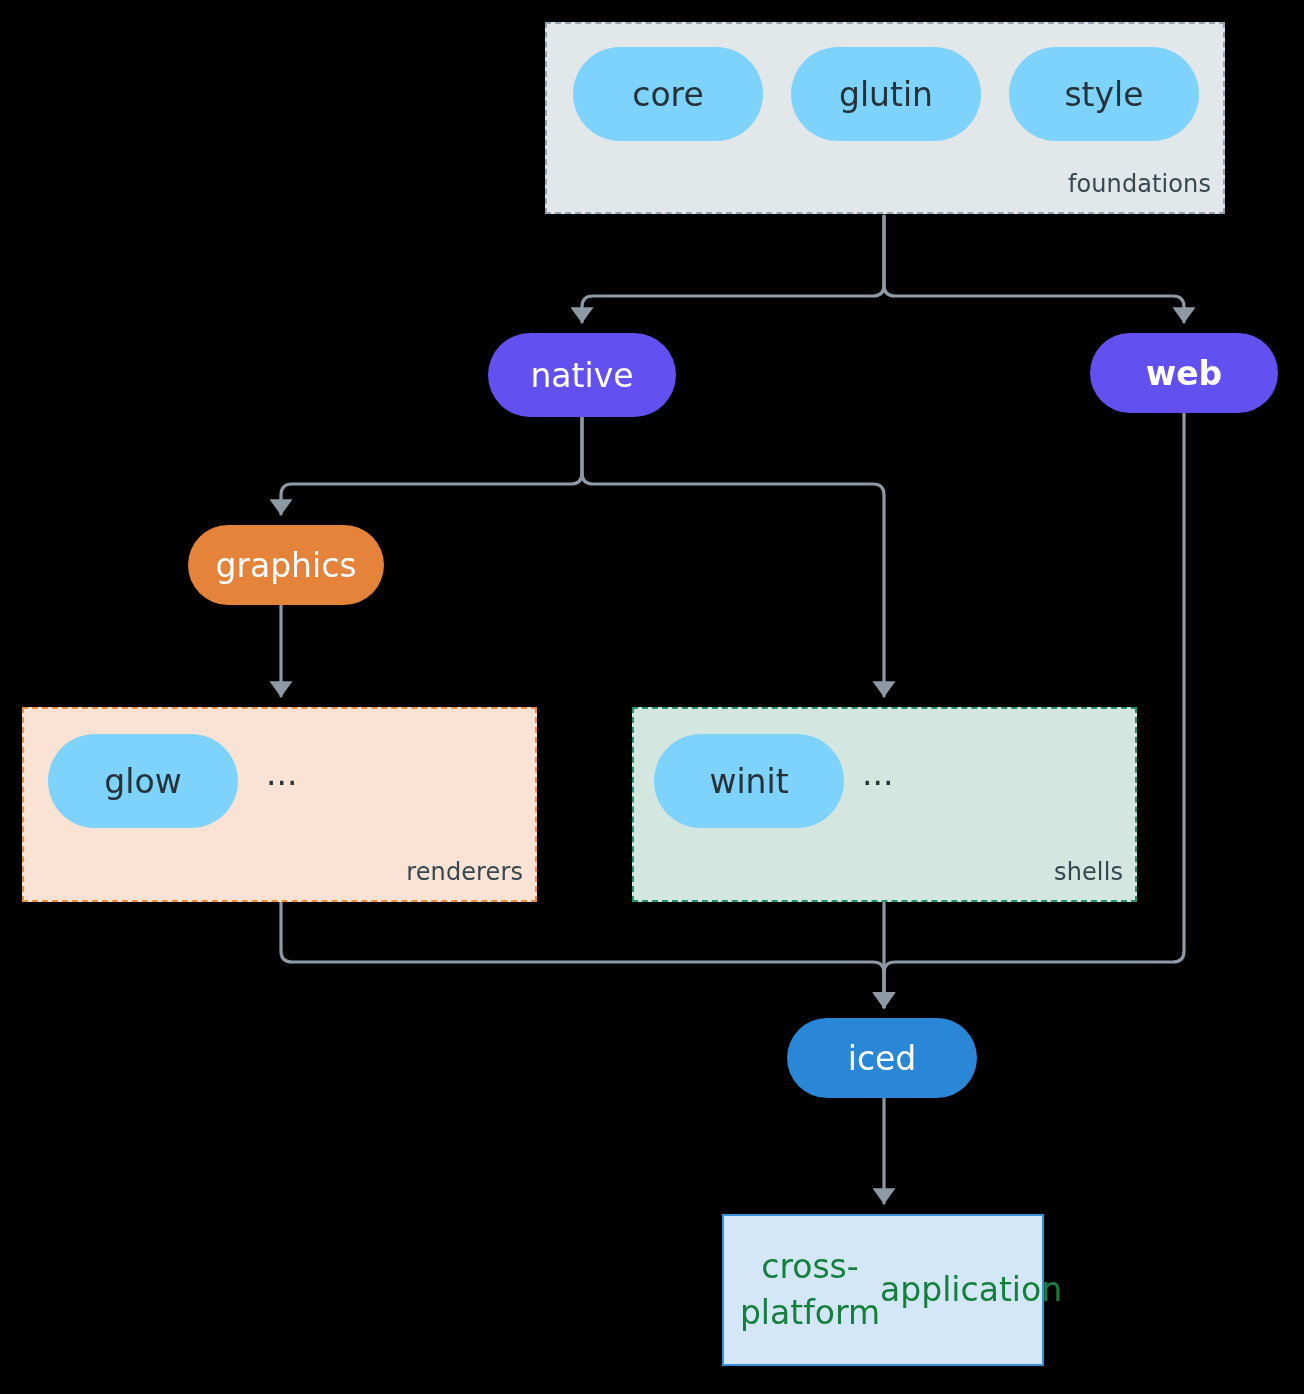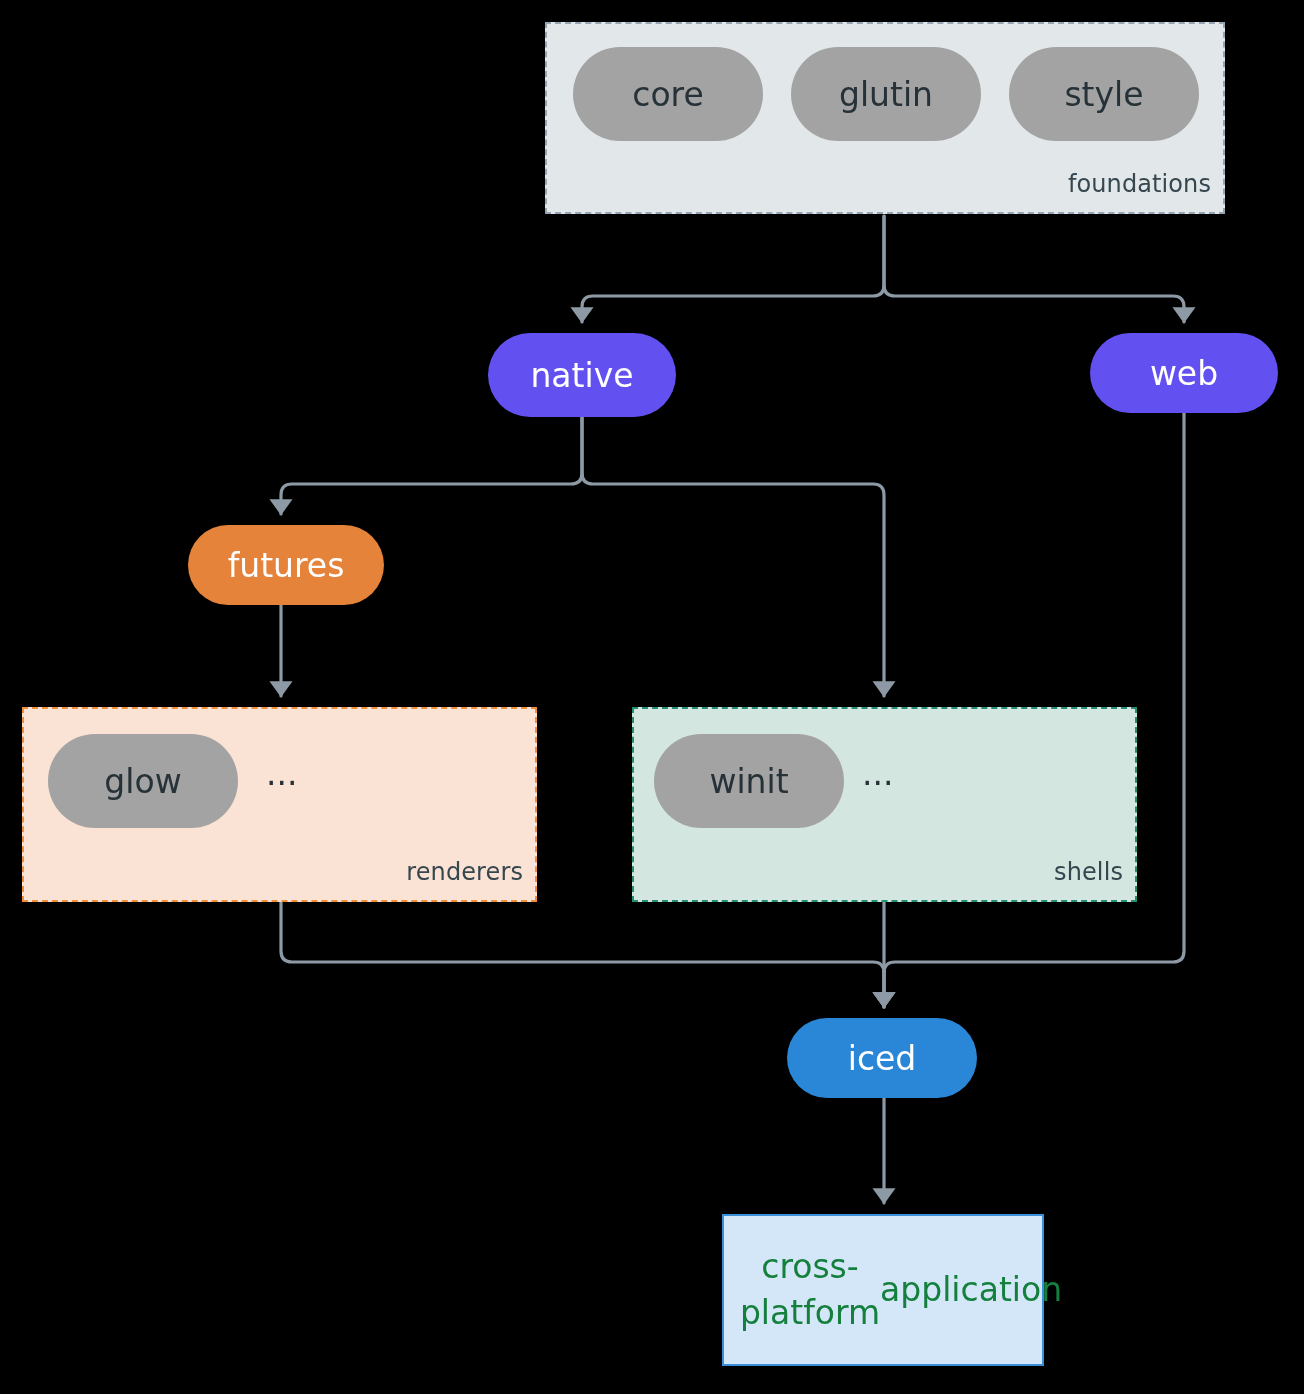--- a/index.html
+++ b/index.html
@@ -81,21 +81,21 @@
 
   
   .pill-row {
     position: absolute;
     left: 0; top: 0;
     display: flex;
     align-items: center;
     gap: 26px;
   }
   .white-pill {
-    background: #a3a3a3;
+    background: #7dd3fc;
     border-radius: 60px;
     color: #263238;
     font-size: 33px;
     display: flex;
     align-items: center;
     justify-content: center;
     height: 94px;
     box-sizing: border-box;
     white-space: nowrap;
   }
@@ -129,20 +129,21 @@
   }
   #node-native {
     left: 488px; top: 333px;
     width: 188px; height: 84px;
     background: #6250f0;
   }
   #node-web {
     left: 1090px; top: 333px;
     width: 188px; height: 80px;
     background: #6250f0;
+    font-weight: bold;
   }
   #node-graphics {
     left: 188px; top: 525px;
     width: 196px; height: 80px;
     background: #e5833b;
   }
   #node-iced {
     left: 787px; top: 1018px;
     width: 190px; height: 80px;
     background: #2a87d8;
@@ -225,21 +226,21 @@
       <div class="white-pill">winit</div>
       <div class="ellipsis">...</div>
     </div>
     <div class="group-label">shells</div>
   </div>
 
   <div class="node" id="node-native">native</div>
 
   <div class="node" id="node-web">web</div>
 
-  <div class="node" id="node-graphics">futures</div>
+  <div class="node" id="node-graphics">graphics</div>
 
   <div class="node" id="node-iced">iced</div>
 
   <div id="node-app">
     <span>cross-platform</span>
     <span>application</span>
   </div>
 
 </div>
 

